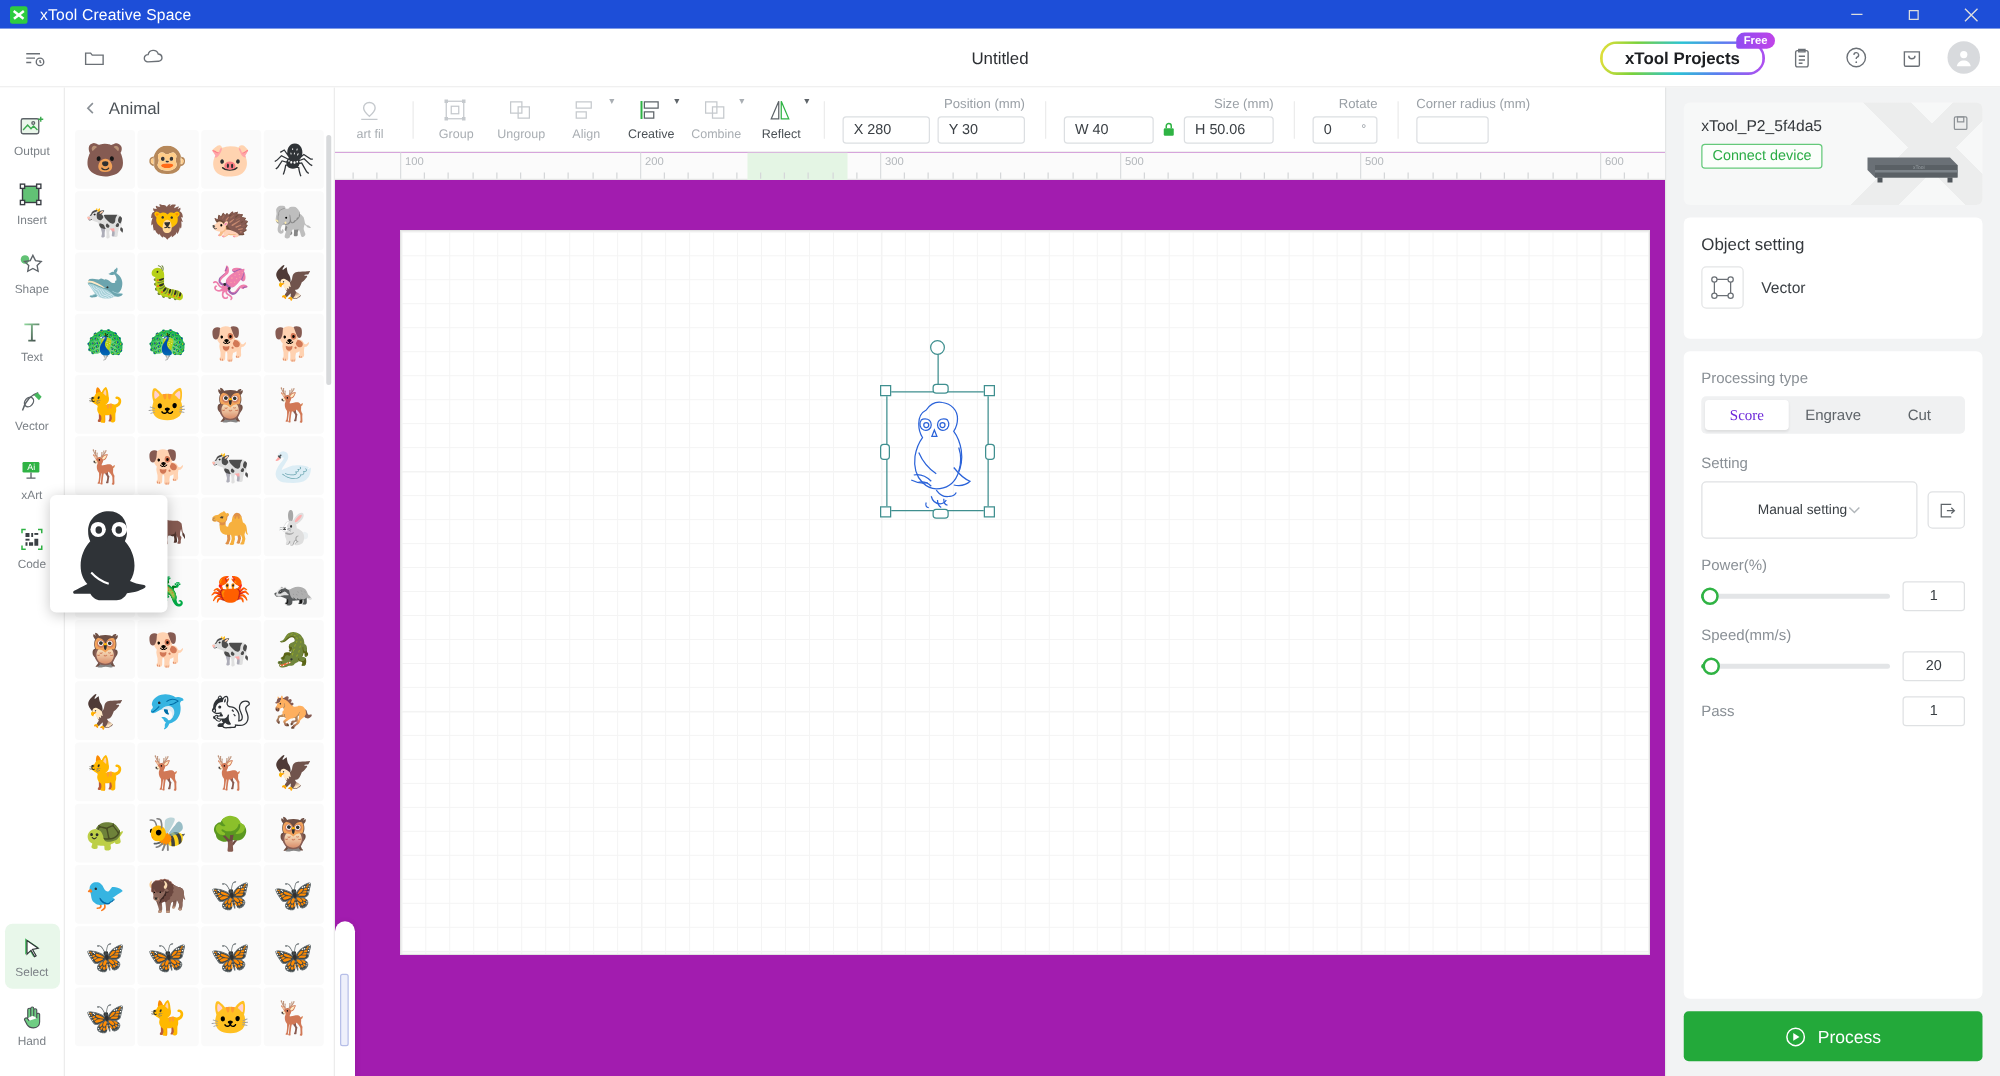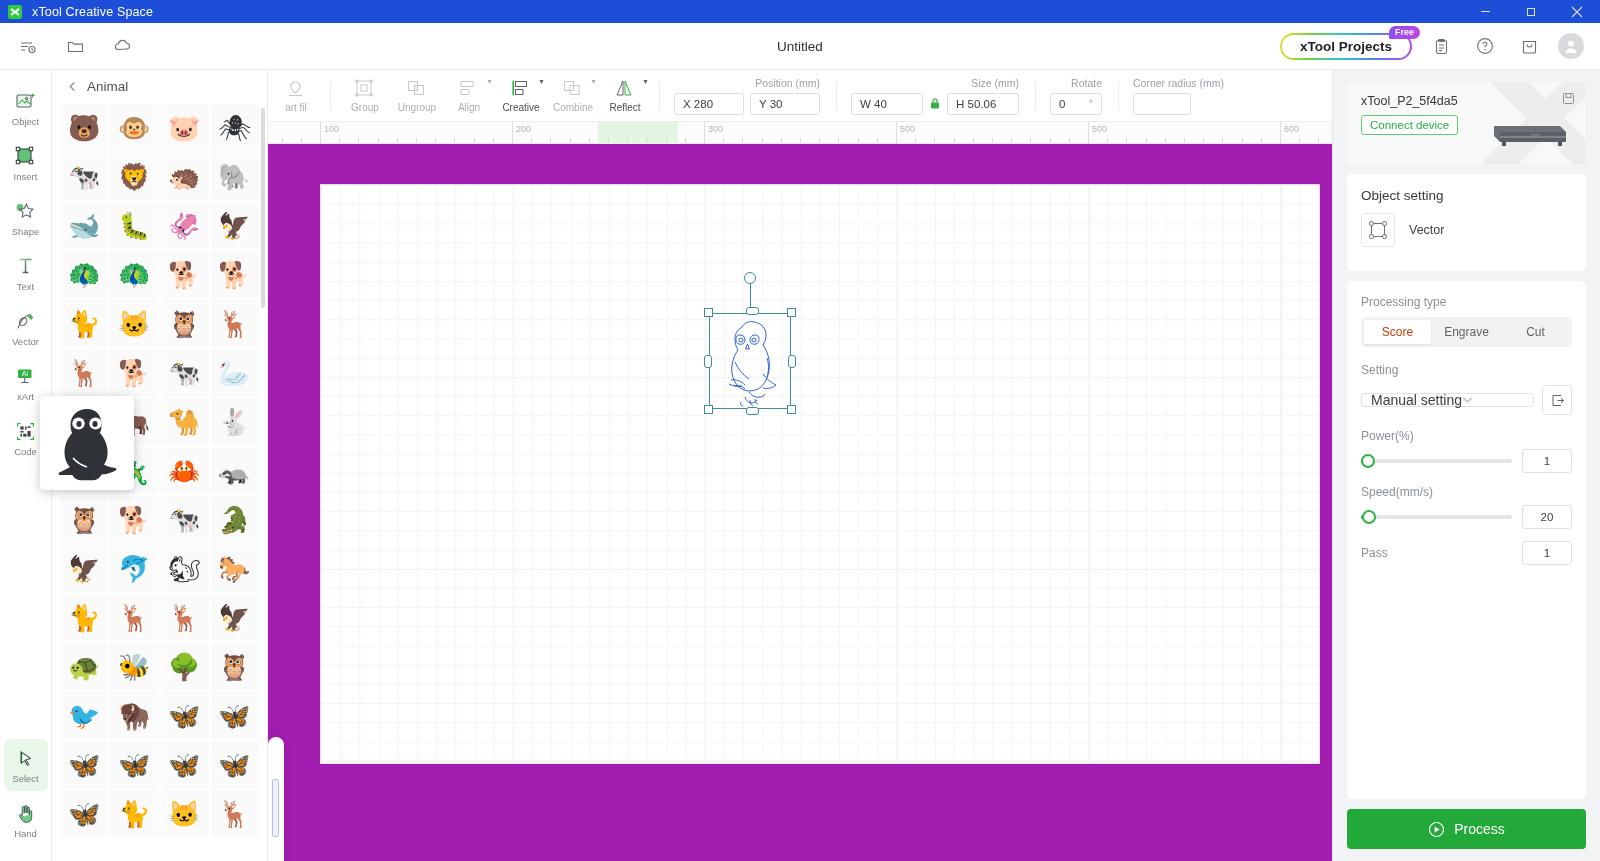--- a/index.html
+++ b/index.html
@@ -265,26 +265,26 @@
   }
   .lbl { font-size: 12px; color: #8a9096; margin-bottom: 8px; }
   .segctl {
     display: flex; background: #f0f1f2; border-radius: 4px; padding: 3px; gap: 2px;
     margin-bottom: 16px;
   }
   .seg {
     flex: 1; height: 24px; display: flex; align-items: center; justify-content: center;
     font-size: 12px; color: #5e6469; border-radius: 3px;
   }
-  .seg.on { background: #fff; color: #c2410c; box-shadow: 0 1px 2px rgba(0,0,0,.08); }
+  .seg.on { background: #fff; color: #6d28d9; box-shadow: 0 1px 2px rgba(0,0,0,.08); font-family: Liberation Serif, serif; }
   .selrow { display: flex; align-items: center; gap: 8px; margin-bottom: 14px; }
   .select {
-    flex: 1; height: 14px; border: 1px solid #dfe1e3; border-radius: 4px;
-    display: flex; align-items: center; justify-content: flex-start;
-    padding: 0 9px; font-size: 14px; color: #3b4045; background: #fff;
+    flex: 1; height: 46px; border: 1px solid #dfe1e3; border-radius: 4px;
+    display: flex; align-items: center; justify-content: center;
+    padding: 0 9px; font-size: 11px; color: #3b4045; background: #fff;
   }
   .selbtn {
     width: 30px; height: 30px; border: 1px solid #dfe1e3; border-radius: 4px;
     display: flex; align-items: center; justify-content: center; color: #5e6469; background: #fff;
   }
   .pgroup { margin-bottom: 12px; }
   .pgroup .lbl { margin-bottom: 6px; }
   .prow { display: flex; align-items: center; gap: 10px; }
   .slider { flex: 1; position: relative; height: 16px; }
   .strack {
@@ -395,21 +395,21 @@
   <div class="rail">
     <div class="tool">
       <span class="tool-ico">
         <svg width="23" height="23" viewBox="0 0 23 23" fill="none" stroke="#5e6469" stroke-width="1.1">
           <rect x="3" y="5" width="14" height="12" rx="1.4" fill="#e9f6ea"></rect>
           <path d="M4.5 14l3.6-4 2.7 3 2-2.2 3.2 3.2" stroke="#3aa94d"></path>
           <circle cx="12.6" cy="8.4" r="1.1" stroke="#5e6469"></circle>
           <path d="M18.6 3.4v4M16.6 5.4h4" stroke="#3aa94d"></path>
         </svg>
       </span>
-      <span class="tool-label">Object</span>
+      <span class="tool-label">Output</span>
     </div>
     <div class="tool">
       <span class="tool-ico">
         <svg width="23" height="23" viewBox="0 0 23 23" fill="none" stroke="#3a3f44" stroke-width="1.1">
           <rect x="4" y="4" width="13" height="13" fill="#46b75d" stroke="none" opacity=".85"></rect>
           <rect x="4" y="4" width="13" height="13"></rect>
           <rect x="2.3" y="2.3" width="3.4" height="3.4" fill="#fff"></rect>
           <rect x="15.3" y="2.3" width="3.4" height="3.4" fill="#fff"></rect>
           <rect x="2.3" y="15.3" width="3.4" height="3.4" fill="#fff"></rect>
           <rect x="15.3" y="15.3" width="3.4" height="3.4" fill="#fff"></rect>

